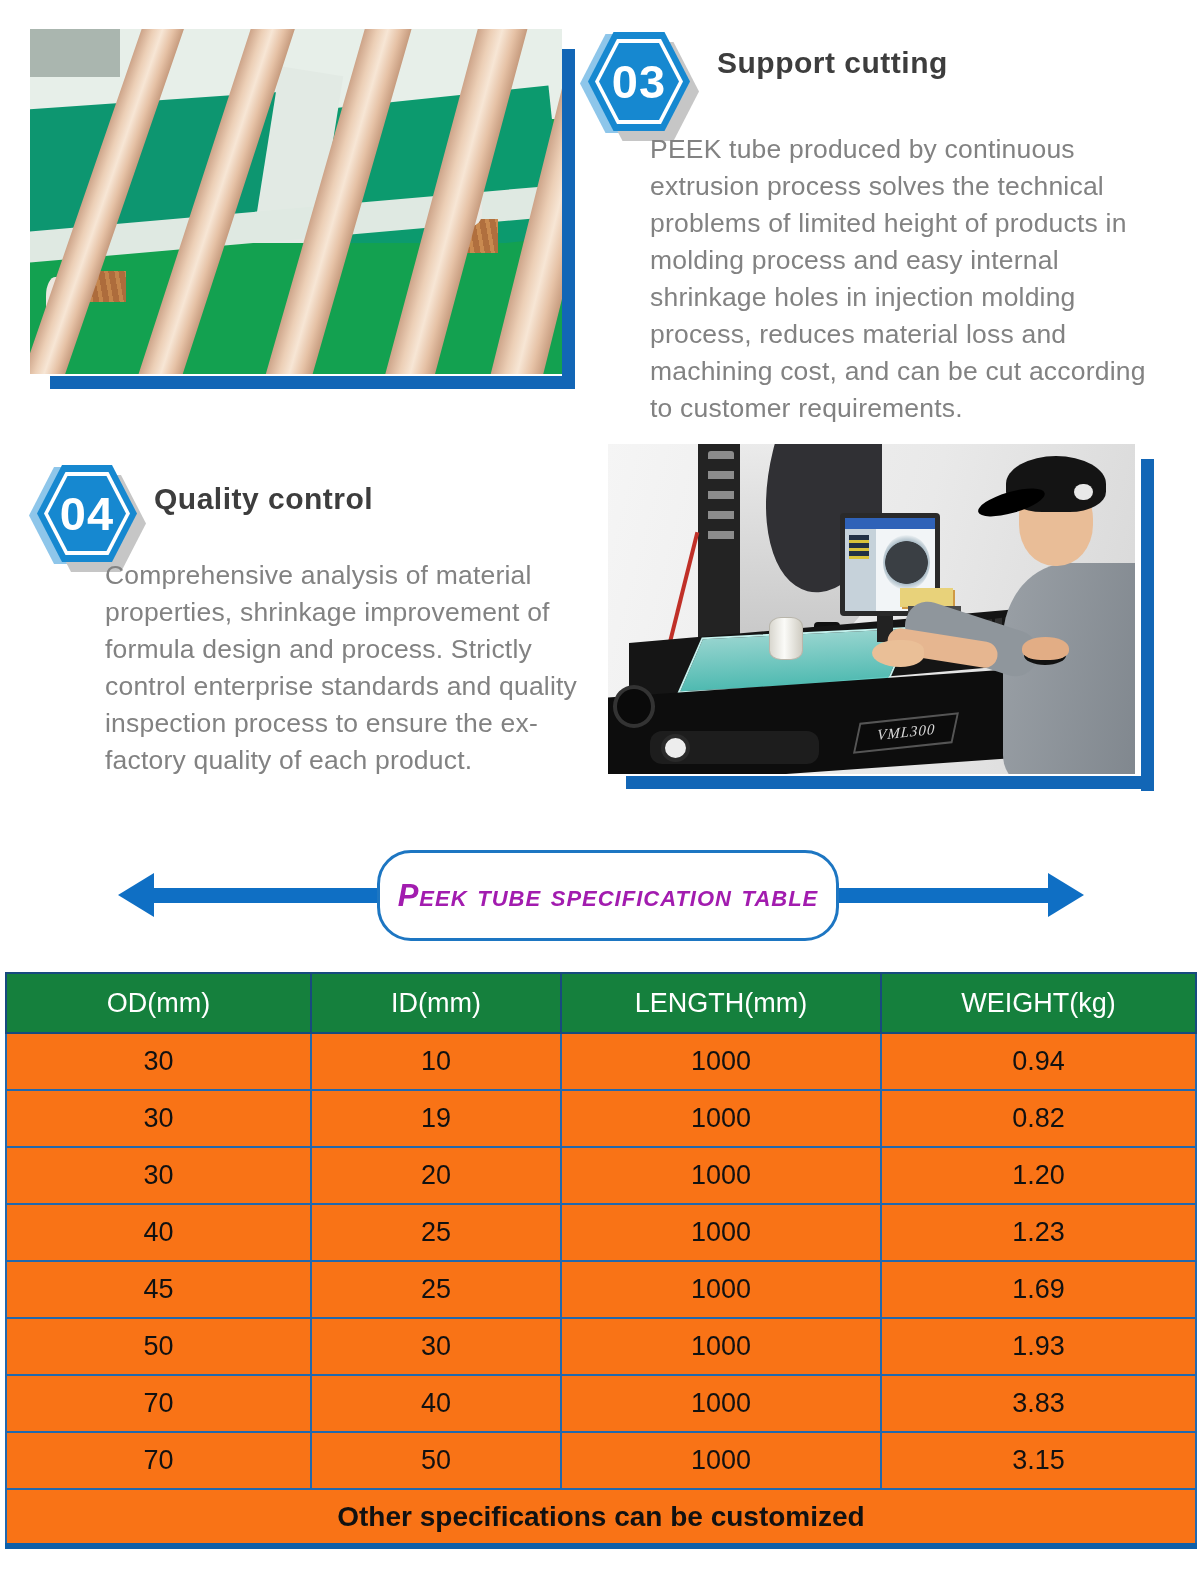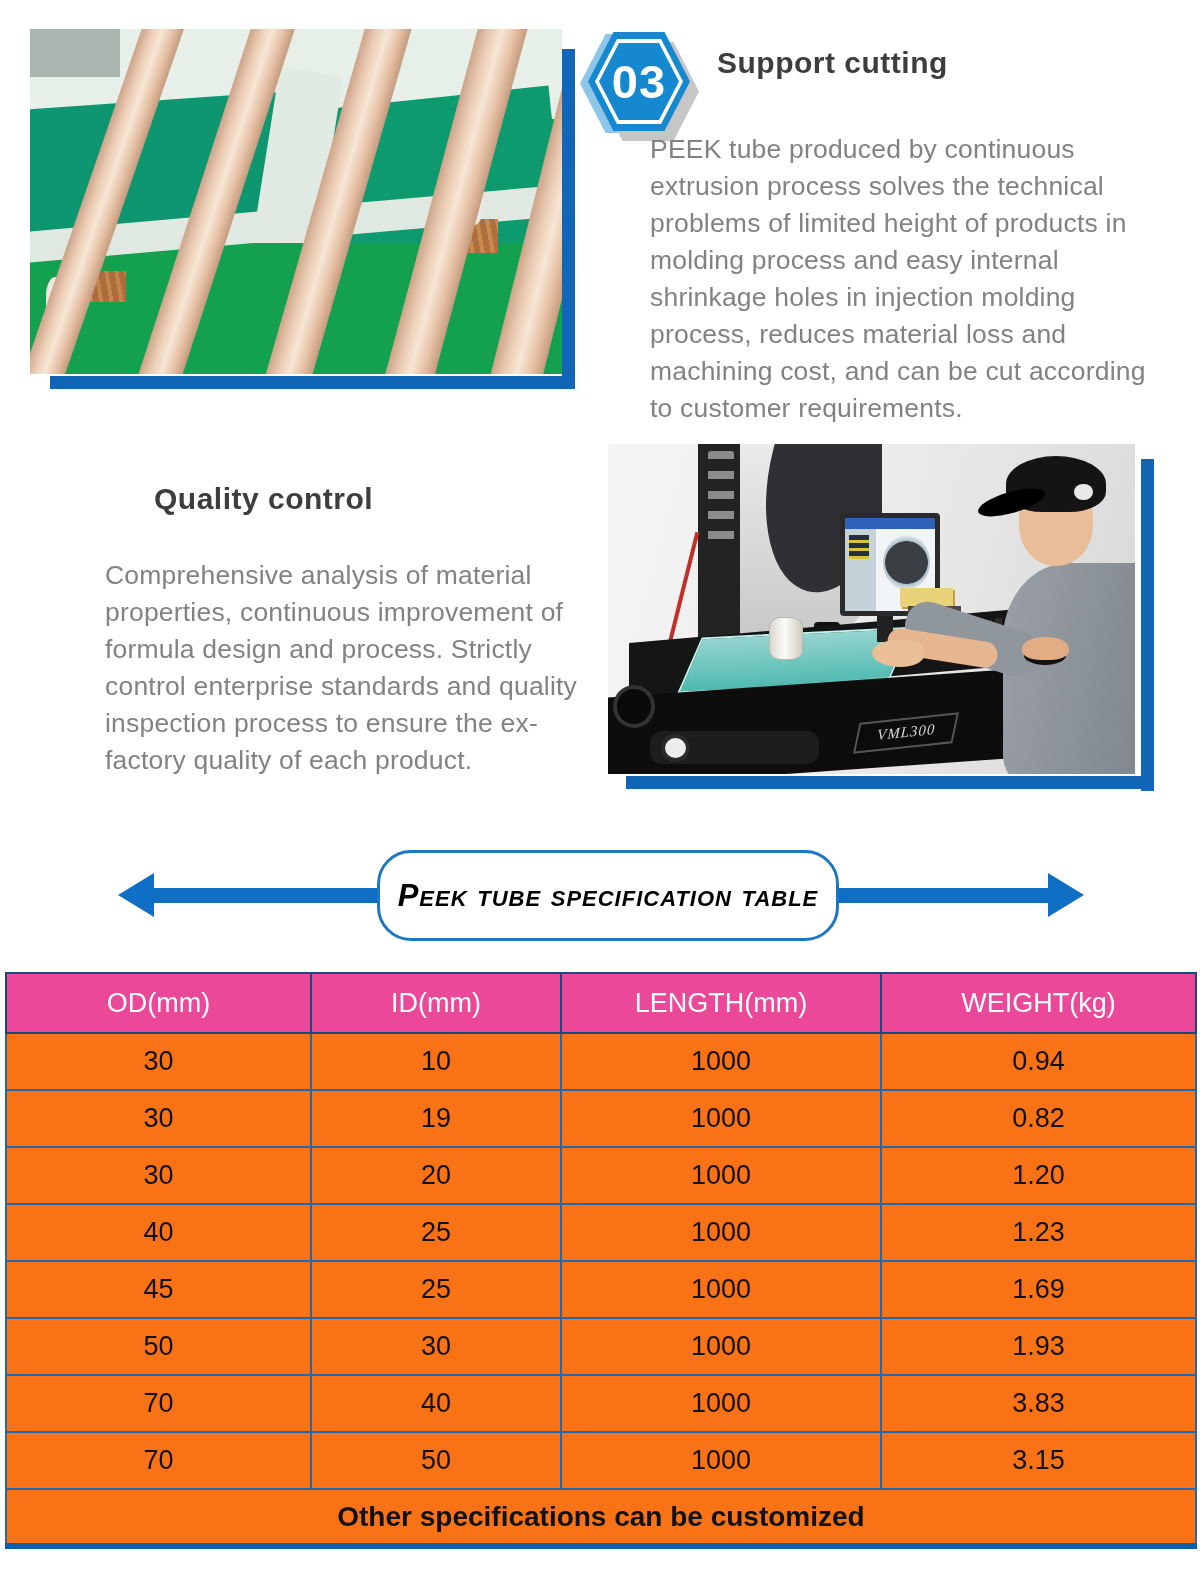--- a/index.html
+++ b/index.html
@@ -80,26 +80,26 @@
   .step-title { position:absolute; font-size:30px; font-weight:bold; color:#3d3d3d; letter-spacing:0.5px; }
   .step-desc  { position:absolute; font-size:26.5px; line-height:37px; color:#828282; letter-spacing:0.2px; }
 
   
   .arrow-shaft { position:absolute; height:15px; background:#0f6fc4; }
   .arrow-head  { position:absolute; width:0; height:0; border-top:22px solid transparent; border-bottom:22px solid transparent; }
   .arrow-head.left  { border-right:36px solid #0f6fc4; }
   .arrow-head.right { border-left:36px solid #0f6fc4; }
   .banner-box { position:absolute; left:377px; top:846px; width:462px; height:91px; background:#fff;
                 border:3px solid #1d76c2; border-radius:34px; display:flex; align-items:center; justify-content:center; z-index:2; }
-  .banner-box span { color:#000000; font-style:italic; font-weight:bold; font-size:31px;
+  .banner-box span { color:#a21caf; font-style:italic; font-weight:bold; font-size:31px;
                      font-variant:small-caps; letter-spacing:1px; }
 
   
   .spec { position:absolute; left:5px; top:968px; width:1190px; border-collapse:collapse; table-layout:fixed; }
-  .spec th { background:#ec4899; color:#fff; font-weight:normal; font-size:27px; height:60px; border:2px solid #174a7e; }
+  .spec th { background:#15803d; color:#fff; font-weight:normal; font-size:27px; height:60px; border:2px solid #174a7e; }
   .spec td { font-size:27px; color:#111; text-align:center; height:57px; border:2px solid #2268ae; background:#f97316; }
   .spec .c1 { width:305px; } .spec .c2 { width:250px; } .spec .c3 { width:320px; } .spec .c4 { width:315px; }
   .spec tr.footer td { font-weight:bold; font-size:28px; border-bottom:6px solid #0f5fa8; }
   .note { position:absolute; left:6px; top:1550px; font-size:27px; color:#989b9e; letter-spacing:0.3px; }
 </style>
 </head>
 <body>
 
 <div class="page">
 
@@ -129,22 +129,30 @@
     <div class="layer hex-ghost"></div>
     <div class="layer hex-shadow"></div>
     <div class="layer hex-body"></div>
     <div class="layer hex-ring"></div>
     <div class="layer hex-core"></div>
     <div class="num">03</div>
   </div>
   <div class="step-title" style="left:717px; top:42px;">Support cutting</div>
   <div class="step-desc" style="left:650px; top:127px; width:517px;">PEEK tube produced by continuous extrusion process solves the technical problems of limited height of products in molding process and easy internal shrinkage holes in injection molding process, reduces material loss and machining cost, and can be cut according to customer requirements.</div>
 
+  <div class="hexwrap" style="left:37px; top:461px; width:100px; height:97px;">
+    <div class="layer hex-ghost"></div>
+    <div class="layer hex-shadow"></div>
+    <div class="layer hex-body"></div>
+    <div class="layer hex-ring"></div>
+    <div class="layer hex-core"></div>
+    <div class="num">04</div>
+  </div>
   <div class="step-title" style="left:154px; top:478px;">Quality control</div>
-  <div class="step-desc" style="left:105px; top:553px; width:495px;">Comprehensive analysis of material properties, continuous improvement of formula design and process. Strictly control enterprise standards and quality inspection process to ensure the ex-factory quality of each product.</div>
+  <div class="step-desc" style="left:105px; top:553px; width:495px;">Comprehensive analysis of material properties, shrinkage improvement of formula design and process. Strictly control enterprise standards and quality inspection process to ensure the ex-factory quality of each product.</div>
 
   <div class="photo p2">
     <div class="column"></div>
     <div class="buttons"></div>
     <div class="cable"></div>
     <div class="head">
       <div class="headdark"></div>
     </div>
     <div class="lens"></div>
     <div class="midslab"></div>

